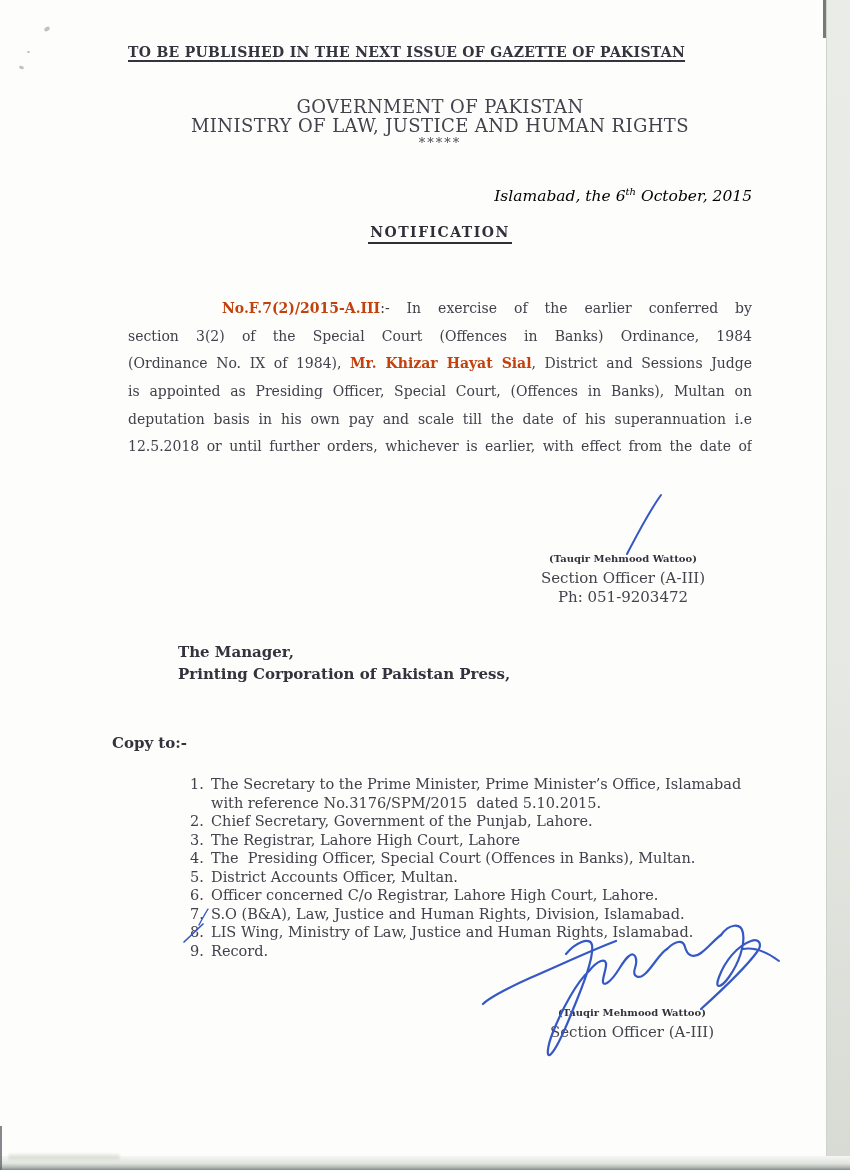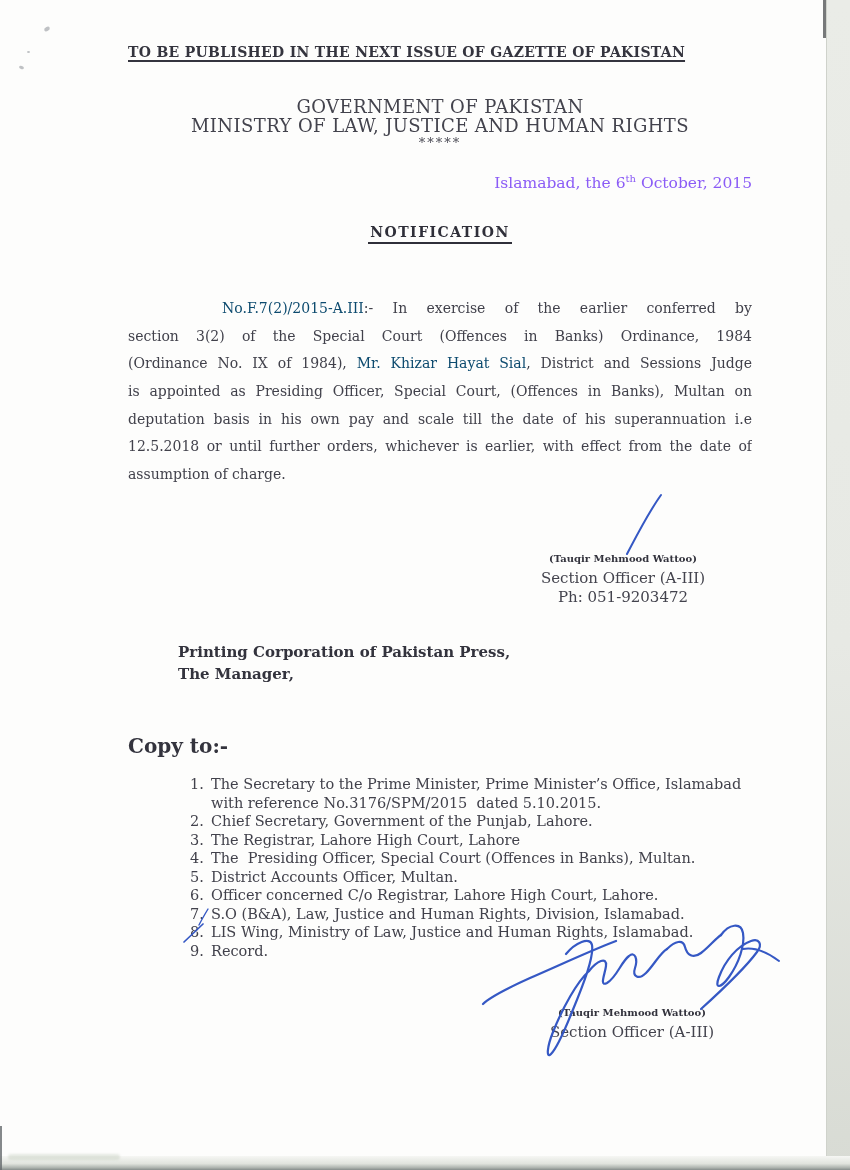--- a/index.html
+++ b/index.html
@@ -30,49 +30,49 @@
 
   
   .publish-notice {
     position:absolute; left:128px; top:44px;
     font-size:14px; font-weight:700; color:#34343e; letter-spacing:.3px;
     text-decoration:underline; text-underline-offset:3px; text-decoration-thickness:1.5px;
   }
   .center-head { position:absolute; left:128px; top:97px; width:624px; text-align:center; color:#43434d; }
   .center-head .gl { font-size:18px; line-height:19px; letter-spacing:.4px; }
   .center-head .stars { font-size:13px; line-height:16px; letter-spacing:2px; color:#4a4a54; }
-  .date-line { position:absolute; right:98px; top:173px; font-size:15.5px; color:#8b5cf6; }
+  .date-line { position:absolute; right:98px; top:186px; font-size:15.5px; color:#000000;font-style:italic; }
   .date-line sup { font-size:10px; }
 
   
   .title-wrap { position:absolute; left:128px; top:222px; width:624px; text-align:center; }
   .title-wrap .t {
     display:inline-block; font-size:14px; font-weight:700; letter-spacing:1.5px;
     color:#2f2f39; border-bottom:2.5px solid #2f2f39; padding:0 2px 2px 2px;
   }
 
   
   .para { position:absolute; left:128px; top:295px; width:624px; font-size:14px; color:#41414b; }
   .jl { text-align:justify; height:27.7px; line-height:27.7px; overflow:hidden; }
   .jl::after { content:""; display:inline-block; width:100%; height:0; }
   .jl-last { height:27.7px; line-height:27.7px; }
-  .jl .b, .b { font-weight:400; color:#0c4a6e; }
+  .jl .b, .b { font-weight:700; color:#c2410c; }
   .indent { text-indent:94px; }
 
   
   .sig-block { position:absolute; text-align:center; color:#43434d; }
   .sig-top { left:473px; top:549px; width:300px; }
   .sig-bottom { left:482px; top:1003px; width:300px; }
   .sig-block .nm { font-size:10px; font-weight:700; color:#33333d; line-height:19.5px; }
   .sig-block .tt, .sig-block .ph { font-size:15px; line-height:19.5px; }
 
   
   .addressee { position:absolute; left:178px; top:641px; font-size:15px; font-weight:700; color:#33333d; line-height:22px; }
   .addressee .u { text-decoration:underline; text-underline-offset:3px; }
-  .copy-label { position:absolute; left:128px; top:734px; font-size:20px; font-weight:700; color:#33333d; }
+  .copy-label { position:absolute; left:112px; top:734px; font-size:15px; font-weight:700; color:#33333d; }
   .copy-list { position:absolute; left:190px; top:775px; width:585px; font-size:14.5px; line-height:18.5px; color:#41414b; }
   .copy-item { display:flex; align-items:flex-start; }
   .copy-item .num { width:21px; flex:0 0 21px; }
   .copy-item .txt { white-space:pre-wrap; }
 
   
   .ink { position:absolute; left:0; top:0; width:850px; height:1170px; pointer-events:none; }
   .ink path { fill:none; stroke:#3558c4; stroke-linecap:round; stroke-linejoin:round; }
 </style>
 </head>
@@ -103,32 +103,31 @@
     <span class="t">NOTIFICATION</span>
   </div>
 
   <div class="para">
     <div class="jl indent"><span class="b">No.F.7(2)/2015-A.III</span><span>:- In exercise of the earlier conferred by</span></div>
     <div class="jl">section 3(2) of the Special Court (Offences in Banks) Ordinance, 1984</div>
     <div class="jl"><span>(Ordinance No. IX of 1984), </span><span class="b">Mr. Khizar Hayat Sial</span><span>, District and Sessions Judge</span></div>
     <div class="jl">is appointed as Presiding Officer, Special Court, (Offences in Banks), Multan on</div>
     <div class="jl">deputation basis in his own pay and scale till the date of his superannuation i.e</div>
     <div class="jl">12.5.2018 or until further orders, whichever is earlier, with effect from the date of</div>
-    <div class="jl-last">assumption of charge.</div>
   </div>
 
   <div class="sig-block sig-top">
     <div class="nm">(Tauqir Mehmood Wattoo)</div>
     <div class="tt">Section Officer (A-III)</div>
     <div class="ph">Ph: 051-9203472</div>
   </div>
 
   <div class="addressee">
+    <div>The Manager,</div>
     <div>Printing Corporation of Pakistan Press,</div>
-    <div>The Manager,</div>
   </div>
 
   <div class="copy-label">Copy to:-</div>
   <div class="copy-list">
     <div class="copy-item">
       <span class="num">1.</span>
       <span class="txt">The Secretary to the Prime Minister, Prime Minister’s Office, Islamabad
 with reference No.3176/SPM/2015  dated 5.10.2015.</span>
       </div>
     <div class="copy-item">

